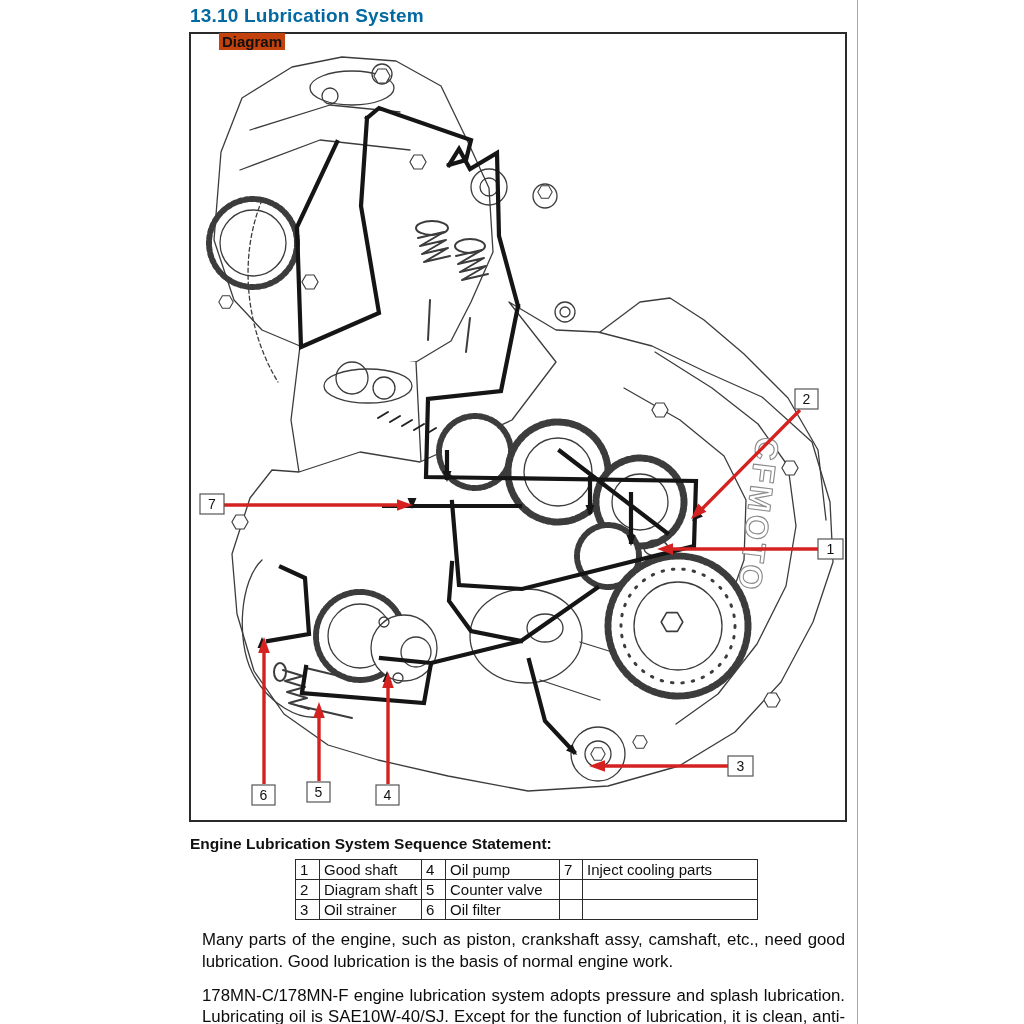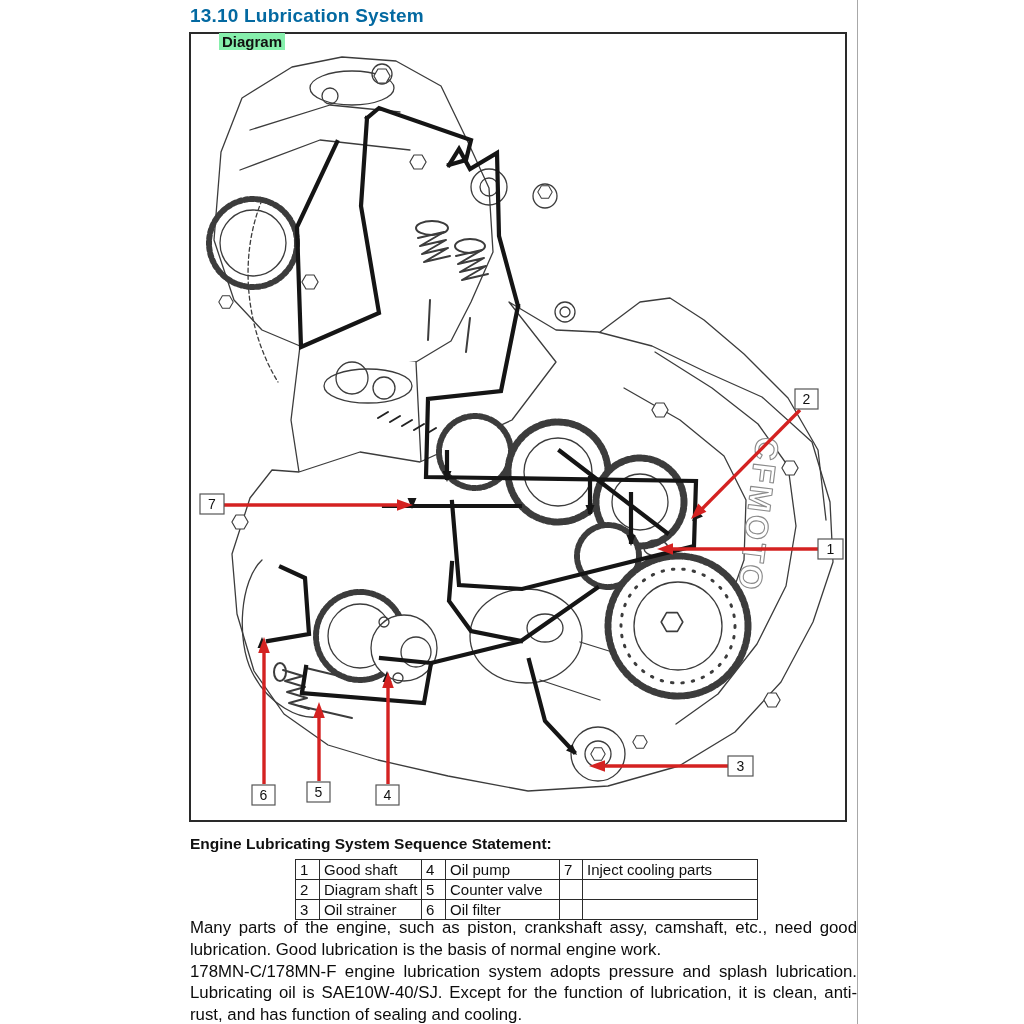--- a/index.html
+++ b/index.html
@@ -8,40 +8,40 @@
     font-family:"Liberation Sans", sans-serif;color:#111;overflow:hidden;
   }
   .abs{position:absolute;}
   .page-title{
     left:190px;top:5px;font-size:19px;font-weight:bold;color:#0369a1;letter-spacing:.2px;
   }
   .diagram-panel{
     left:189px;top:32px;width:658px;height:790px;border:2px solid #2a2a2a;box-sizing:border-box;background:#fff;
   }
   .diagram-label{
-    left:219px;top:33px;font-size:15px;font-weight:bold;background:#86efac;padding:0 3px;
+    left:219px;top:33px;font-size:15px;font-weight:bold;background:#c2410c;padding:0 3px;
   }
   .page-edge{
     left:857px;top:0;width:1px;height:1024px;background:#a8a8a8;
   }
   svg.overlay{position:absolute;left:0;top:0;}
   .legend-heading{
     left:190px;top:835px;font-size:15.5px;font-weight:bold;
   }
   table.legend{
     position:absolute;left:295px;top:859px;border-collapse:collapse;table-layout:fixed;
     font-size:15px;color:#0e0e0e;
   }
   table.legend td{
     border:1.5px solid #2b2b2b;height:19px;padding:0 3px 0 4px;white-space:nowrap;overflow:hidden;
   }
   .body-text{
     left:190px;top:917px;width:667px;font-size:16.8px;line-height:21.8px;color:#0c0c0c;
   }
-  .body-text p{margin:0;text-align:justify;}
+  .body-text p{margin:12px;text-align:justify;}
 </style>
 </head>
 <body>
 
 <div class="abs page-title">13.10 Lubrication System</div>
 
 <div class="abs diagram-panel"></div>
 <div class="abs diagram-label">Diagram</div>
 <div class="abs page-edge"></div>
 
@@ -226,21 +226,21 @@
       <rect x="252" y="785" width="23" height="20" fill="#fff" stroke="#555" stroke-width="1.2"></rect>
       <text x="263.5" y="800">6</text>
     </g>
     <g>
       <rect x="200" y="494" width="24" height="20" fill="#fff" stroke="#555" stroke-width="1.2"></rect>
       <text x="212" y="509">7</text>
     </g>
   </g>
 </svg>
 
-<div class="abs legend-heading">Engine Lubricating System Sequence Statement:</div>
+<div class="abs legend-heading">Engine Lubrication System Sequence Statement:</div>
 
 <table class="legend">
   <colgroup>
     <col style="width:24px">
       <col style="width:102px">
     <col style="width:24px">
       <col style="width:114px">
     <col style="width:23px">
       <col style="width:175px">
   </colgroup>

